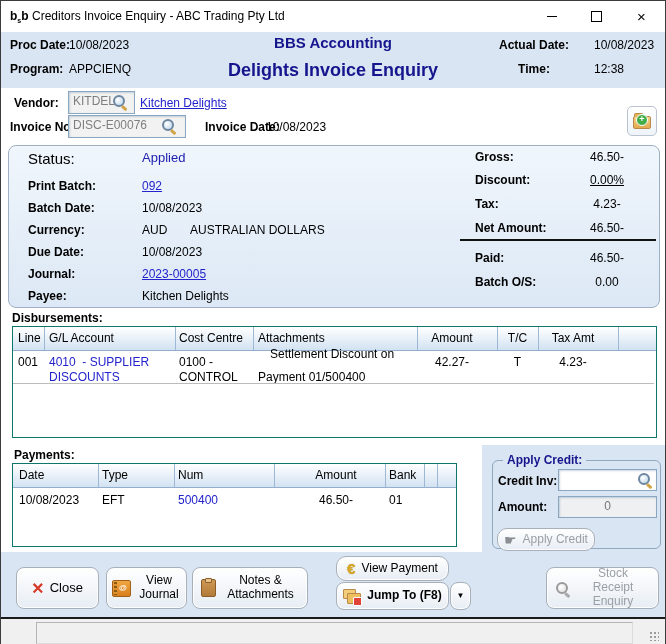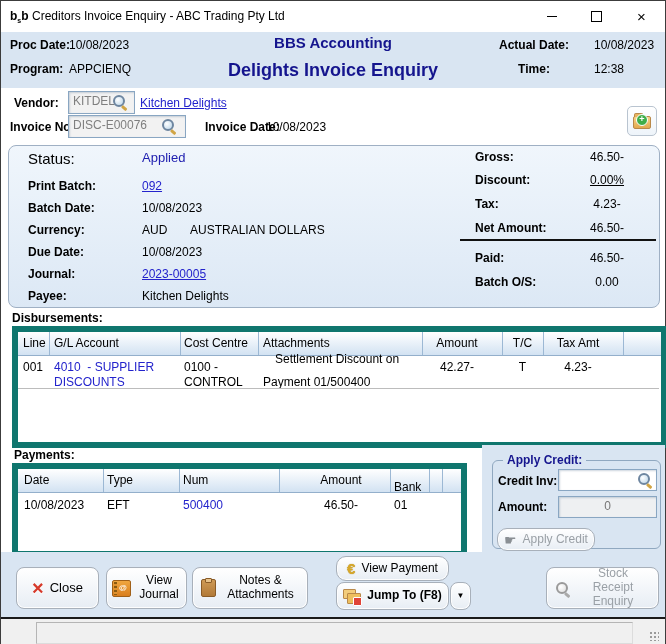--- a/index.html
+++ b/index.html
@@ -37,21 +37,21 @@
              background:radial-gradient(circle at 35% 35%,#ffffff,#b9d4e8);}
   .mag .handle{position:absolute;left:10px;top:11px;width:6px;height:3px;background:#d1a545;border-radius:1px;
                transform:rotate(42deg);transform-origin:0 0;}
   .mag.grayed .lens{border-color:#9a9a9a;background:radial-gradient(circle at 35% 35%,#fff,#ddd);}
   .mag.grayed .handle{background:#aaa;}
   
   .panel{position:absolute;left:8px;top:145px;width:650px;height:161px;border:1px solid #9fb0c4;border-radius:8px;
          background:linear-gradient(#f0f6fc,#dce8f5);}
   .netline{position:absolute;left:460px;top:239px;width:196px;height:2px;background:#111;}
   
-  .tbl{position:absolute;background:#fff;border:6px solid #0f766e;}
+  .tbl{position:absolute;background:#fff;border:1px solid #0f766e;}
   .thead{position:absolute;left:0;top:0;right:0;height:23px;background:linear-gradient(#ffffff,#d2e2f2);
          border-bottom:1px solid #93afcb;}
   .vsep{position:absolute;top:0;width:1px;height:23px;background:#9cb8d4;}
   .hcell{position:absolute;top:4px;white-space:pre;}
   .cell{position:absolute;white-space:pre;}
   .rowsep{position:absolute;height:1px;background:#bcbcbc;}
   
   .bluezone{position:absolute;left:482px;top:445px;width:183px;height:110px;background:#d9e5f2;}
   .group{position:absolute;left:492px;top:460px;width:167px;height:87px;border:1px solid #90a8c0;border-radius:6px;}
   .legend{position:absolute;left:503px;top:453px;background:#d9e5f2;padding:0 4px;font-weight:bold;}
@@ -218,21 +218,21 @@
     </div>
   </div>
 
   <span class="lbl" style="left:14px;top:448px;">Payments:</span>
   <div class="tbl" style="left:12px;top:463px;width:443px;height:82px;">
     <div class="thead">
       <span class="hcell" style="left:6px;">Date</span>
       <span class="hcell" style="left:89px;">Type</span>
       <span class="hcell" style="left:165px;">Num</span>
       <span class="hcell rt" style="left:278px;width:90px;">Amount</span>
-      <span class="hcell" style="left:376px;margin-top:7px;">Bank</span>
+      <span class="hcell" style="left:376px;">Bank</span>
       <i class="vsep" style="left:85px;"></i>
         <i class="vsep" style="left:161px;"></i>
         <i class="vsep" style="left:261px;"></i>
       <i class="vsep" style="left:372px;"></i>
         <i class="vsep" style="left:411px;"></i>
         <i class="vsep" style="left:424px;"></i>
     </div>
     <div>
       <span class="cell" style="left:6px;top:29px;">10/08/2023</span>
       <span class="cell" style="left:89px;top:29px;">EFT</span>

